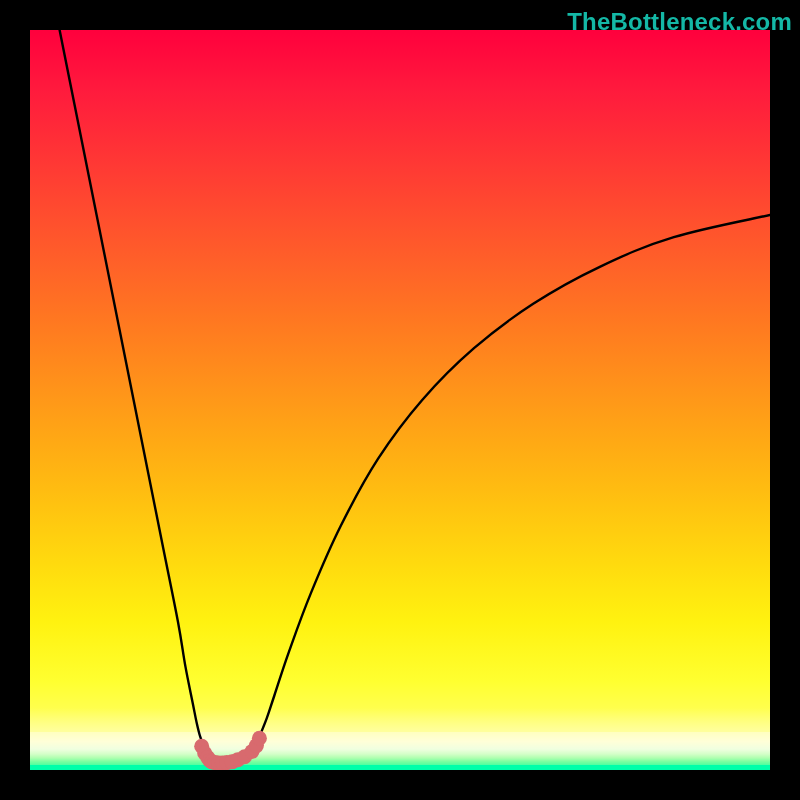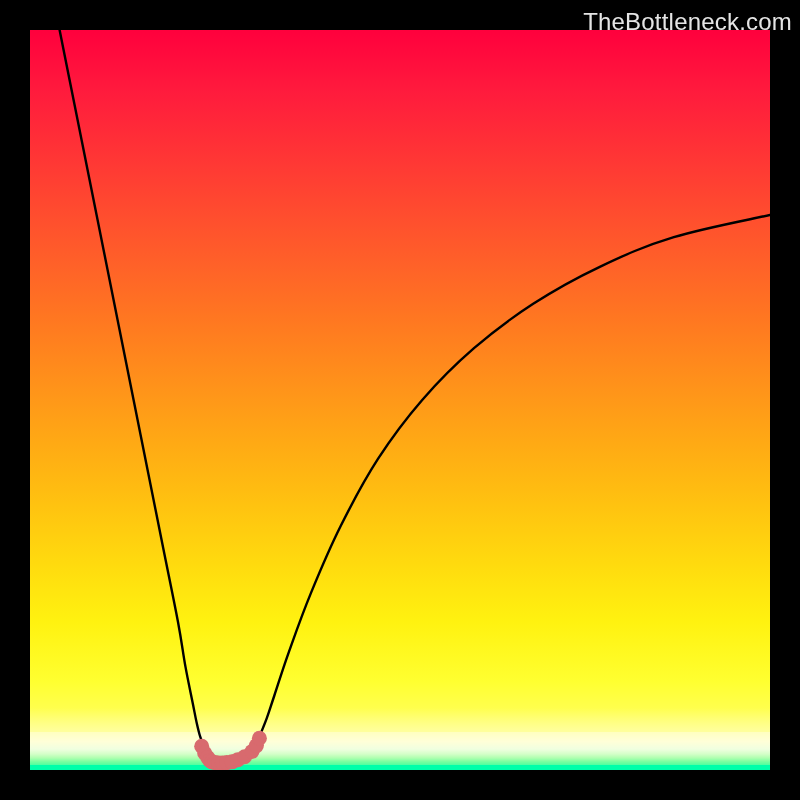--- a/index.html
+++ b/index.html
@@ -72,23 +72,23 @@
     position: absolute;
     left: 0;
     top: 0;
     width: 740px;
     height: 740px;
   }
   .watermark {
     position: absolute;
     top: 8px;
     right: 8px;
-    color: #e5e5e5;
+    color: #14b8a6;
     font-size: 24px;
-    font-weight: 400;
+    font-weight: 700;
     letter-spacing: 0.2px;
     user-select: none;
   }
 </style>
 </head>
 <body>
 
 <div class="outer">
   <div class="watermark">TheBottleneck.com</div>
   <div class="plot">

